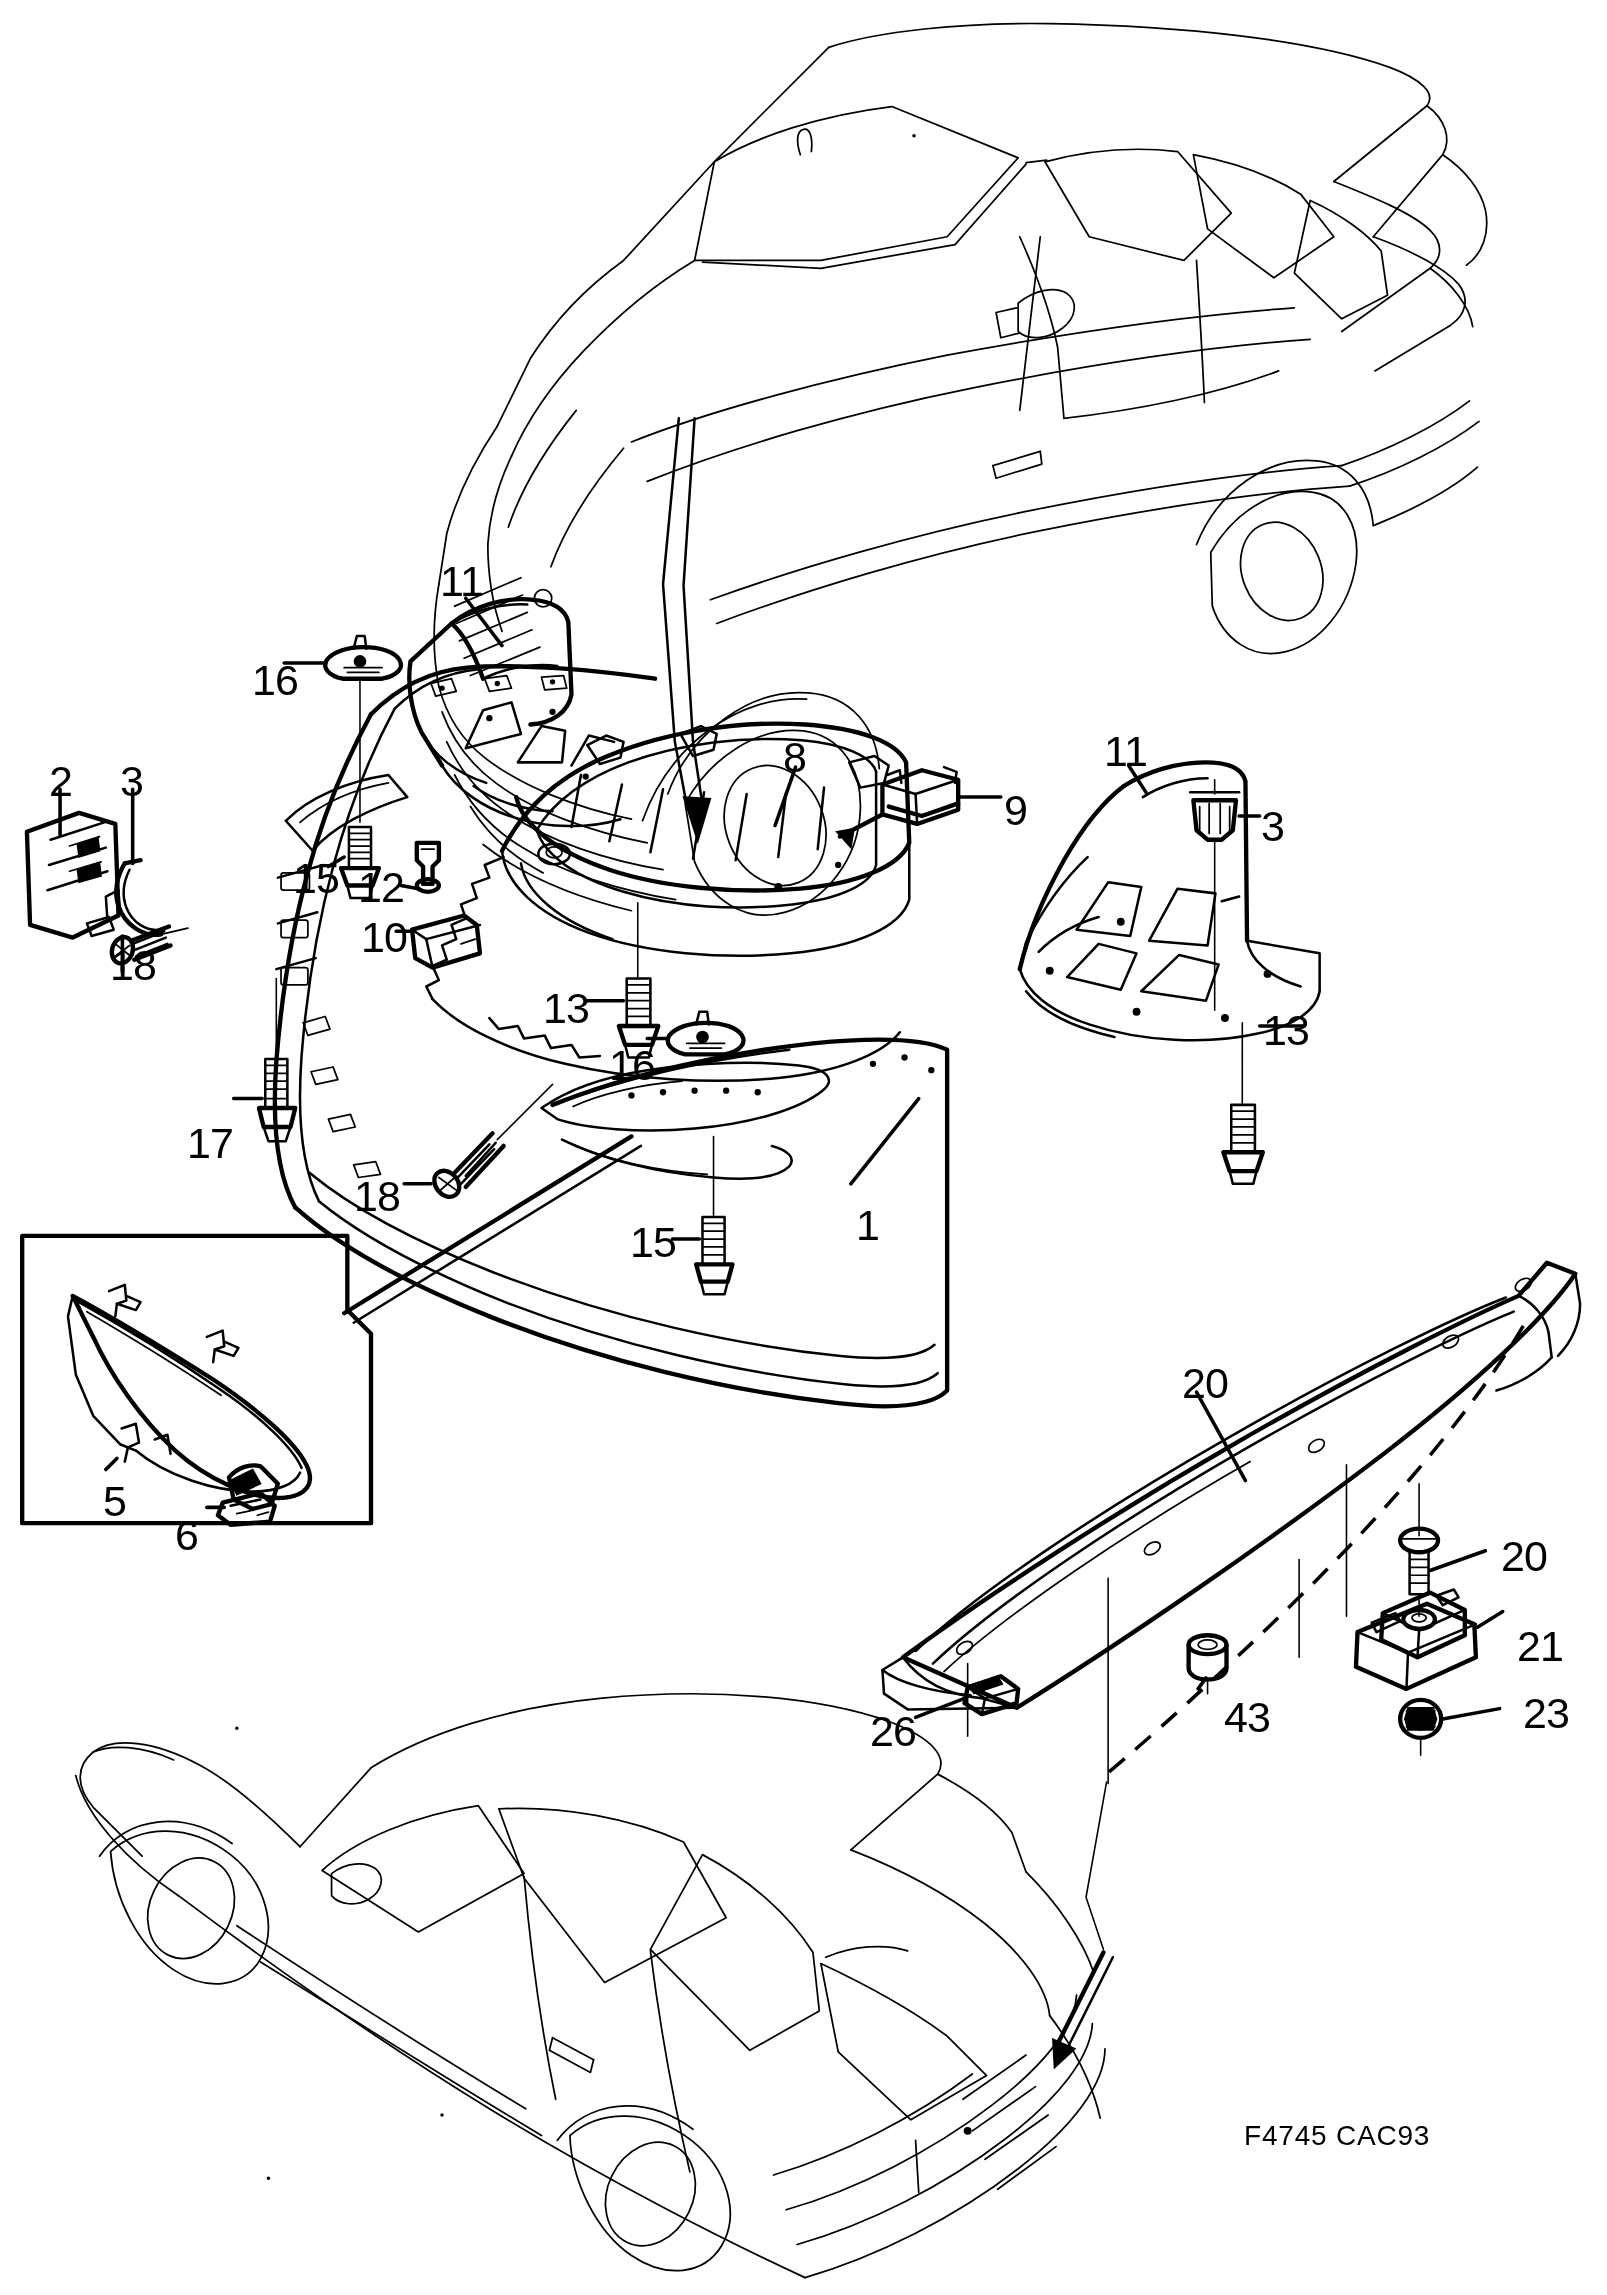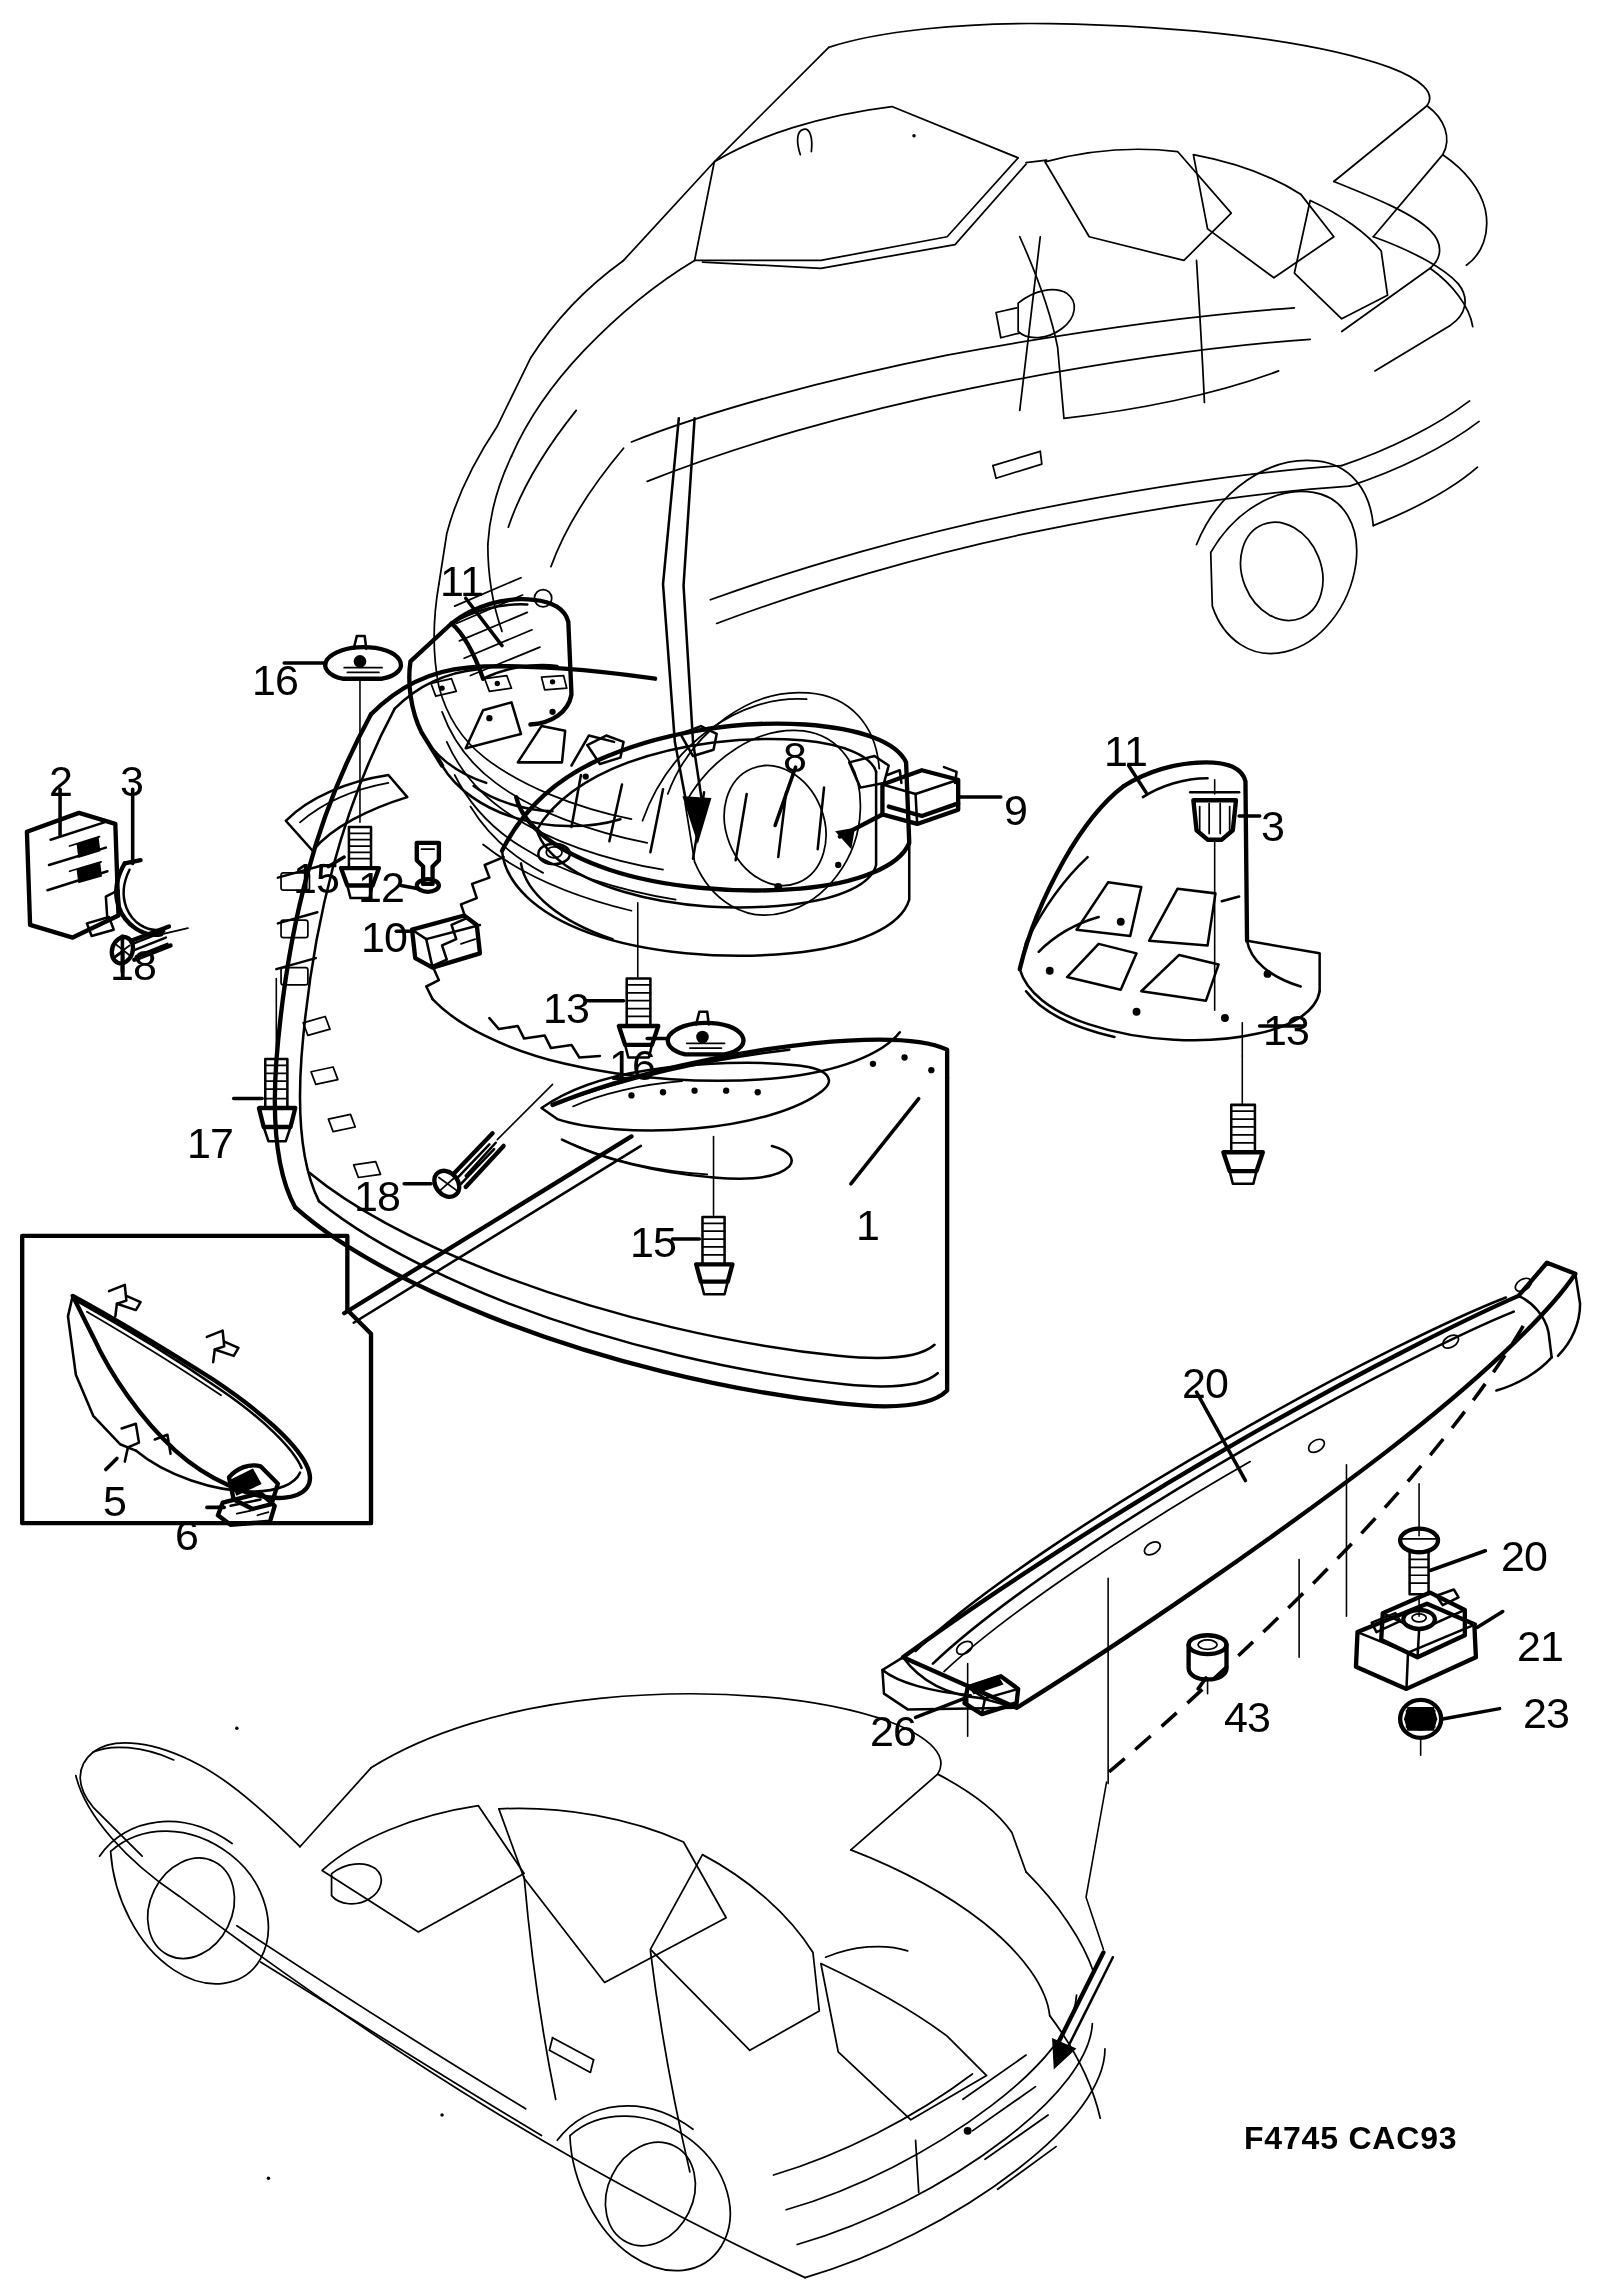--- a/index.html
+++ b/index.html
@@ -31,22 +31,22 @@
     font-size: 43px;
     line-height: 1;
     color: #000000;
     letter-spacing: -0.8px;
     white-space: nowrap;
     user-select: none;
   }
   .footer-code {
     position: absolute;
     font-family: "Liberation Sans", sans-serif;
-    font-weight: bold;
-    font-size: 32px;
+    font-weight: normal;
+    font-size: 28px;
     letter-spacing: 0.8px;
     color: #000000;
     white-space: nowrap;
   }
 </style>
 </head>
 <body>
 
 <div id="sheet">
 

